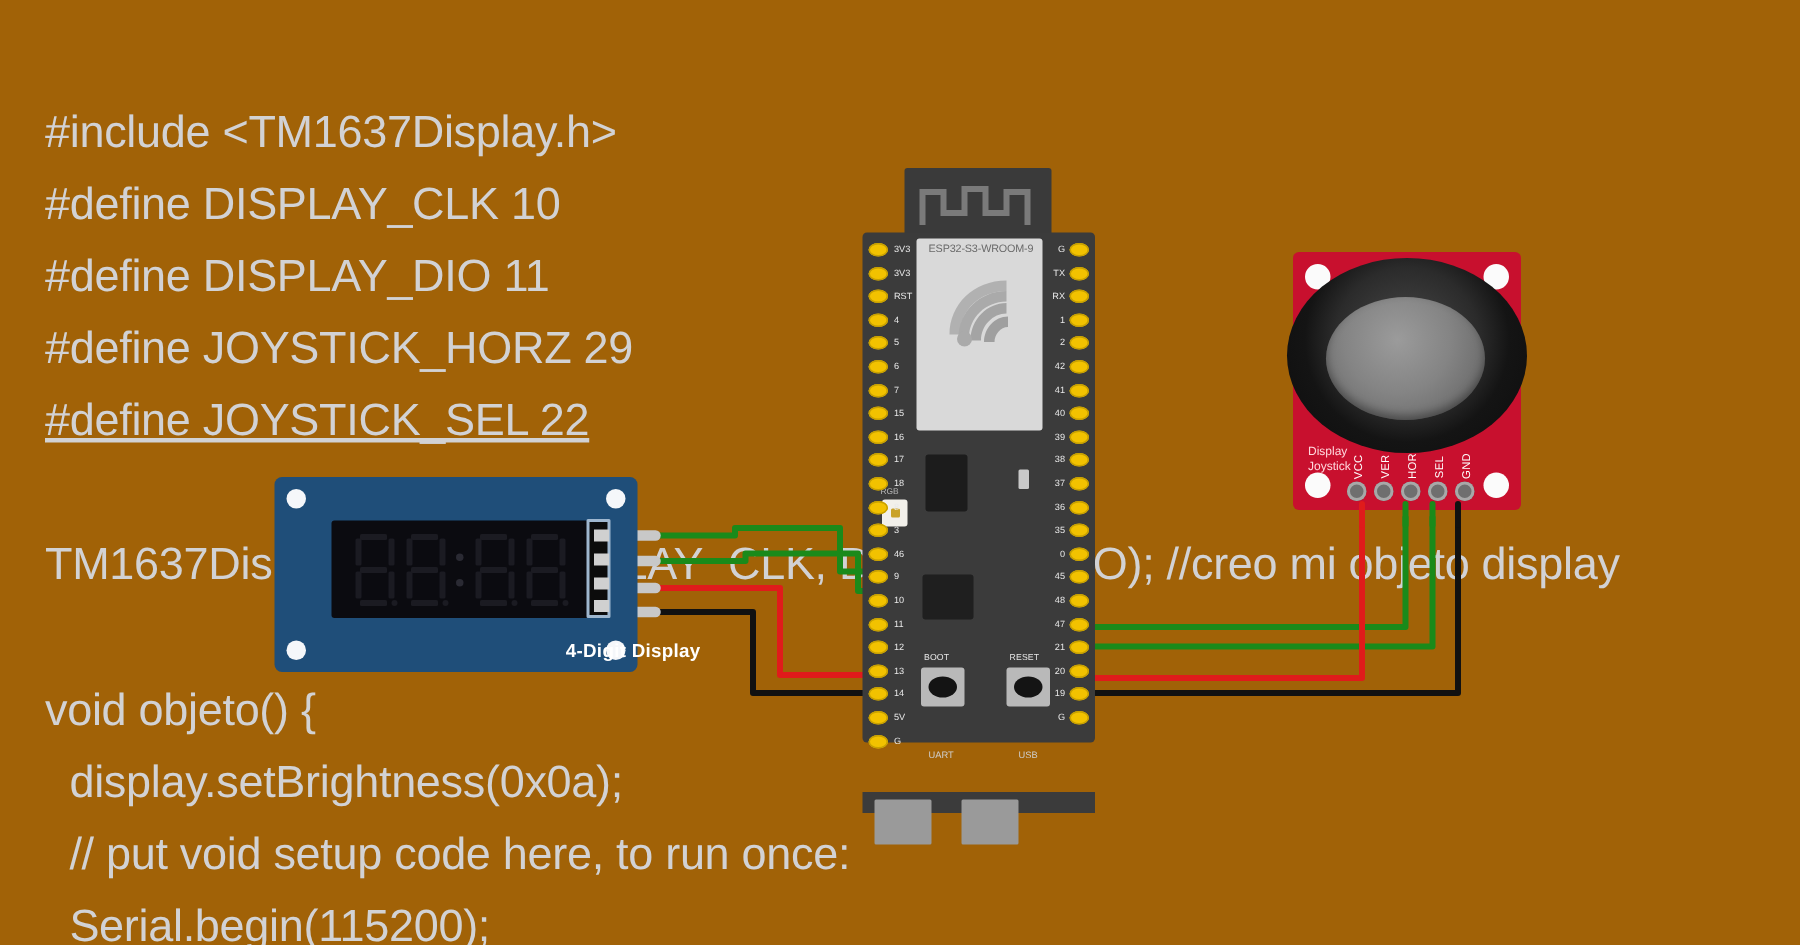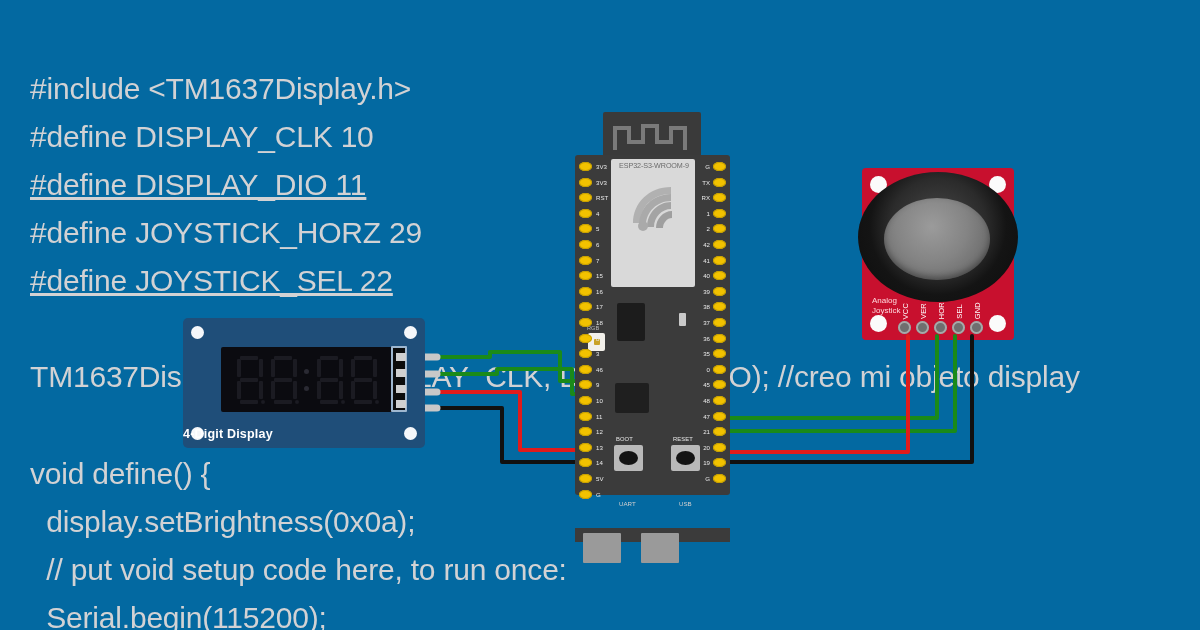--- a/index.html
+++ b/index.html
@@ -3,21 +3,21 @@
 <meta charset="utf-8">
 <title>ESP32-S3 Wokwi Diagram</title>
 <style>
   * { box-sizing: border-box; margin: 0; padding: 0; }
   html, body {
     width: 1200px; height: 630px;
     background: #ffffff;
     font-family: "Liberation Sans", sans-serif;
     overflow: hidden;
   }
-  #stage { position: relative; width: 1200px; height: 630px; background:#0369a1; }
+  #stage { position: relative; width: 1200px; height: 630px; background:#a16207; }
 
   
   .code-layer { position: absolute; left:0; top:0; width:1200px; height:630px; z-index: 1; }
   .code-line {
     position: absolute;
     color: #d2d2d4;
     font-family: "Liberation Sans", sans-serif;
     font-size: 30px;
     line-height: 30px;
     white-space: pre;
@@ -95,21 +95,21 @@
   }
   .disp-hole { position:absolute; width:13px; height:13px; background:#f5f7fa; border-radius:50%; }
   .dh1 { left:8px; top:8px; } .dh2 { right:8px; top:8px; }
   .dh3 { left:8px; bottom:8px; } .dh4 { right:8px; bottom:8px; }
   .disp-screen {
     position:absolute; left:38px; top:29px; width:172px; height:65px;
     background:#0b0b10; border-radius:2px;
     display:flex; align-items:center; justify-content:center; gap:4px;
   }
   .disp-label {
-    position:absolute; left:0; bottom:7px; width:284px; text-align:left;
+    position:absolute; left:0; bottom:7px; width:284px; text-align:right;
     font-size:12.5px; font-weight:bold; color:#ffffff; letter-spacing:0.2px;
   }
   .seg-digit { position:relative; width:30px; height:50px; }
   .seg { position:absolute; background:#1b1b22; }
   .seg.h { height:4px; border-radius:1px; }
   .seg.v { width:4px; border-radius:1px; }
   .sA { left:5px; top:1px; width:18px; }
   .sG { left:5px; top:23px; width:18px; }
   .sD { left:5px; top:45px; width:18px; }
   .sF { left:2px; top:4px; height:18px; }
@@ -165,25 +165,25 @@
   .wires-front { position:absolute; left:0; top:0; width:1200px; height:630px; z-index:4; pointer-events:none; }
 </style>
 </head>
 <body>
 
 <div id="stage">
 
   <div class="code-layer" id="codeLayer">
       <div class="code-line" style="left: 30px; top: 74px; color: rgb(210, 210, 212);">#include &lt;TM1637Display.h&gt;</div>
       <div class="code-line" style="left: 30px; top: 122px; color: rgb(210, 210, 212); text-align: right;">#define DISPLAY_CLK 10</div>
-      <div class="code-line" style="left: 30px; top: 170px; color: rgb(210, 210, 212); text-decoration: underline;">#define DISPLAY_DIO 11</div>
+      <div class="code-line" style="left: 30px; top: 170px; color: rgb(210, 210, 212);">#define DISPLAY_DIO 11</div>
       <div class="code-line" style="left: 30px; top: 218px; color: rgb(210, 210, 212);">#define JOYSTICK_HORZ 29</div>
       <div class="code-line" style="left: 30px; top: 266px; color: rgb(210, 210, 212); text-decoration: underline;">#define JOYSTICK_SEL 22</div>
       <div class="code-line" style="left: 30px; top: 362px; color: rgb(210, 210, 212);">TM1637Display display(DISPLAY_CLK, DISPLAY_DIO); //creo mi objeto display</div>
-      <div class="code-line" style="left: 30px; top: 459px; color: rgb(210, 210, 212);">void define() {</div>
+      <div class="code-line" style="left: 30px; top: 459px; color: rgb(210, 210, 212);">void objeto() {</div>
       <div class="code-line" style="left: 30px; top: 507px; color: rgb(210, 210, 212);">  display.setBrightness(0x0a);</div>
       <div class="code-line" style="left: 30px; top: 555px; color: rgb(210, 210, 212);">  // put void setup code here, to run once:</div>
       <div class="code-line" style="left: 30px; top: 603px; color: rgb(210, 210, 212);">  Serial.begin(115200);</div>
     </div>
 
   <svg class="wires" viewBox="0 0 1200 630">
 
     <path d="M 424,357 L 490,357 L 490,352 L 560,352 L 560,381 L 586,381" fill="none" stroke="#1a8a1a" stroke-width="4" stroke-linejoin="round" stroke-linecap="round"></path>
 
     <path d="M 424,374 L 497,374 L 497,369 L 572,369 L 572,394 L 586,394" fill="none" stroke="#1a8a1a" stroke-width="4" stroke-linejoin="round" stroke-linecap="round"></path>
@@ -404,21 +404,21 @@
 
   <div class="joy">
     <span class="joy-hole jh1"></span>
     <span class="joy-hole jh2"></span>
     <span class="joy-hole jh3"></span>
     <span class="joy-hole jh4"></span>
     <div class="joy-ring">
       <div class="joy-cap"></div>
     </div>
     <div class="joy-name">
-      <div>Analog</div>
+      <div>Display</div>
       <div>Joystick</div>
     </div>
     <div class="joy-pins" id="joyPins">
         <span class="joy-pad" style="left: 0px;"></span>
         <span class="joy-plbl" style="left: 3px;">VCC</span>
         <span class="joy-pad" style="left: 18px;"></span>
         <span class="joy-plbl" style="left: 21px;">VER</span>
         <span class="joy-pad" style="left: 36px;"></span>
         <span class="joy-plbl" style="left: 39px;">HOR</span>
         <span class="joy-pad" style="left: 54px;"></span>

